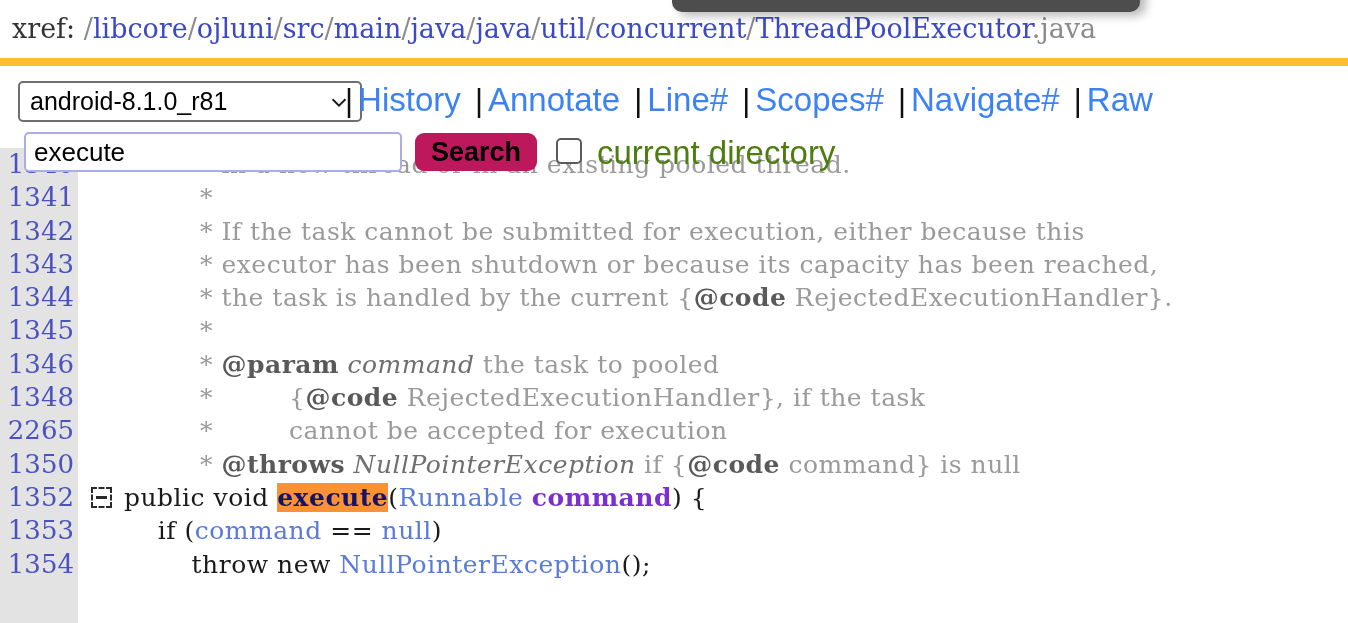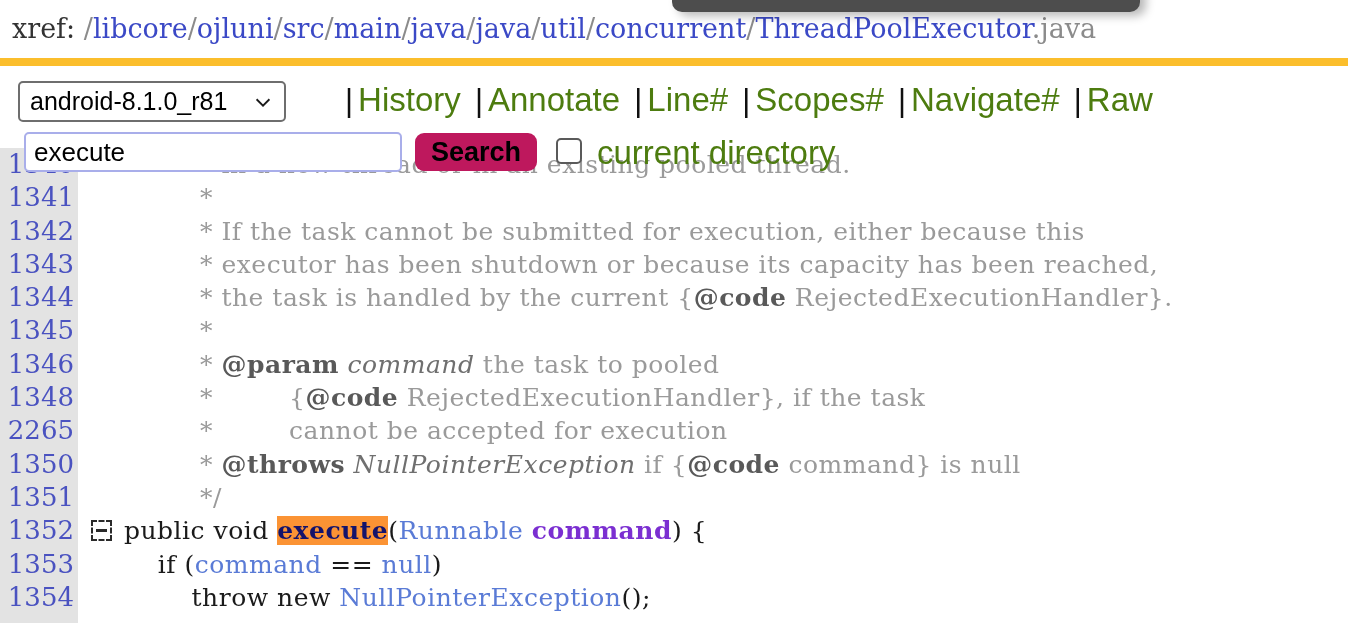--- a/index.html
+++ b/index.html
@@ -71,21 +71,21 @@
     top: 66px;
     width: 1348px;
     height: 62px;
     white-space: nowrap;
     z-index: 30;
   }
   #project-select {
     position: absolute;
     left: 18px;
     top: 15px;
-    width: 268px;
+    width: 344px;
     height: 41px;
     box-sizing: border-box;
     border: 2px solid #6e6e6e;
     border-radius: 5px;
     background: #ffffff;
     font-family: "Liberation Sans", sans-serif;
     font-size: 25px;
     color: #000000;
     padding: 0 10px;
     display: flex;
@@ -107,21 +107,21 @@
     color: #3b49c6;
     white-space: nowrap;
     line-height: 48px;
   }
   .menu-links .sep {
     color: #101010;
     padding: 0 5px;
     font-size: 31px;
   }
   .menu-links a {
-    color: #4d7c0f;
+    color: #3b82f6;
     text-decoration: none;
     cursor: pointer;
     text-align: center;
   }
 
   
   #search-row {
     position: absolute;
     left: 0;
     top: 130px;
@@ -317,18 +317,17 @@
       <div class="code-line"><span class="lineno">1340</span><span class="fold-cell"></span><span class="code-text"><span class="cmt">         * in a new thread or in an existing pooled thread.</span></span></div>
       <div class="code-line"><span class="lineno">1341</span><span class="fold-cell"></span><span class="code-text"><span class="cmt">         *</span></span></div>
       <div class="code-line"><span class="lineno">1342</span><span class="fold-cell"></span><span class="code-text"><span class="cmt">         * If the task cannot be submitted for execution, either because this</span></span></div>
       <div class="code-line"><span class="lineno">1343</span><span class="fold-cell"></span><span class="code-text"><span class="cmt">         * executor has been shutdown or because its capacity has been reached,</span></span></div>
       <div class="code-line"><span class="lineno">1344</span><span class="fold-cell"></span><span class="code-text"><span class="cmt">         * the task is handled by the current {</span><span class="cmt-tag">@code</span><span class="cmt"> RejectedExecutionHandler}.</span></span></div>
       <div class="code-line"><span class="lineno">1345</span><span class="fold-cell"></span><span class="code-text"><span class="cmt">         *</span></span></div>
       <div class="code-line"><span class="lineno">1346</span><span class="fold-cell"></span><span class="code-text"><span class="cmt">         * </span><span class="cmt-tag">@param</span><span class="cmt"> </span><span class="cmt-it">command</span><span class="cmt"> the task to pooled</span></span></div>
       <div class="code-line"><span class="lineno">1348</span><span class="fold-cell"></span><span class="code-text"><span class="cmt">         *         {</span><span class="cmt-tag">@code</span><span class="cmt"> RejectedExecutionHandler}, if the task</span></span></div>
       <div class="code-line"><span class="lineno">2265</span><span class="fold-cell"></span><span class="code-text"><span class="cmt">         *         cannot be accepted for execution</span></span></div>
       <div class="code-line"><span class="lineno">1350</span><span class="fold-cell"></span><span class="code-text"><span class="cmt">         * </span><span class="cmt-tag">@throws</span><span class="cmt"> </span><span class="cmt-it">NullPointerException</span><span class="cmt"> if {</span><span class="cmt-tag">@code</span><span class="cmt"> command} is null</span></span></div>
-      <div class="code-line"><span class="lineno">1351</span><span class="fold-cell"></span><span class="code-text"><span class="cmt">         */</span></span></div>
       <div class="code-line"><span class="lineno">1352</span><span class="fold-cell"><span class="fold-icon"></span></span><span class="code-text"><span class="kw">public void </span><span class="hl">execute</span><span class="punct">(</span><span class="typ">Runnable</span><span class="kw"> </span><span class="var">command</span><span class="punct">) {</span></span></div>
       <div class="code-line"><span class="lineno">1353</span><span class="fold-cell"></span><span class="code-text"><span class="kw">    if </span><span class="punct">(</span><span class="lit">command</span><span class="kw"> == </span><span class="lit">null</span><span class="punct">)</span></span></div>
       <div class="code-line"><span class="lineno">1354</span><span class="fold-cell"></span><span class="code-text"><span class="kw">        throw new </span><span class="typ">NullPointerException</span><span class="punct">();</span></span></div>
     </div>
 </div>
 
 </body></html>

